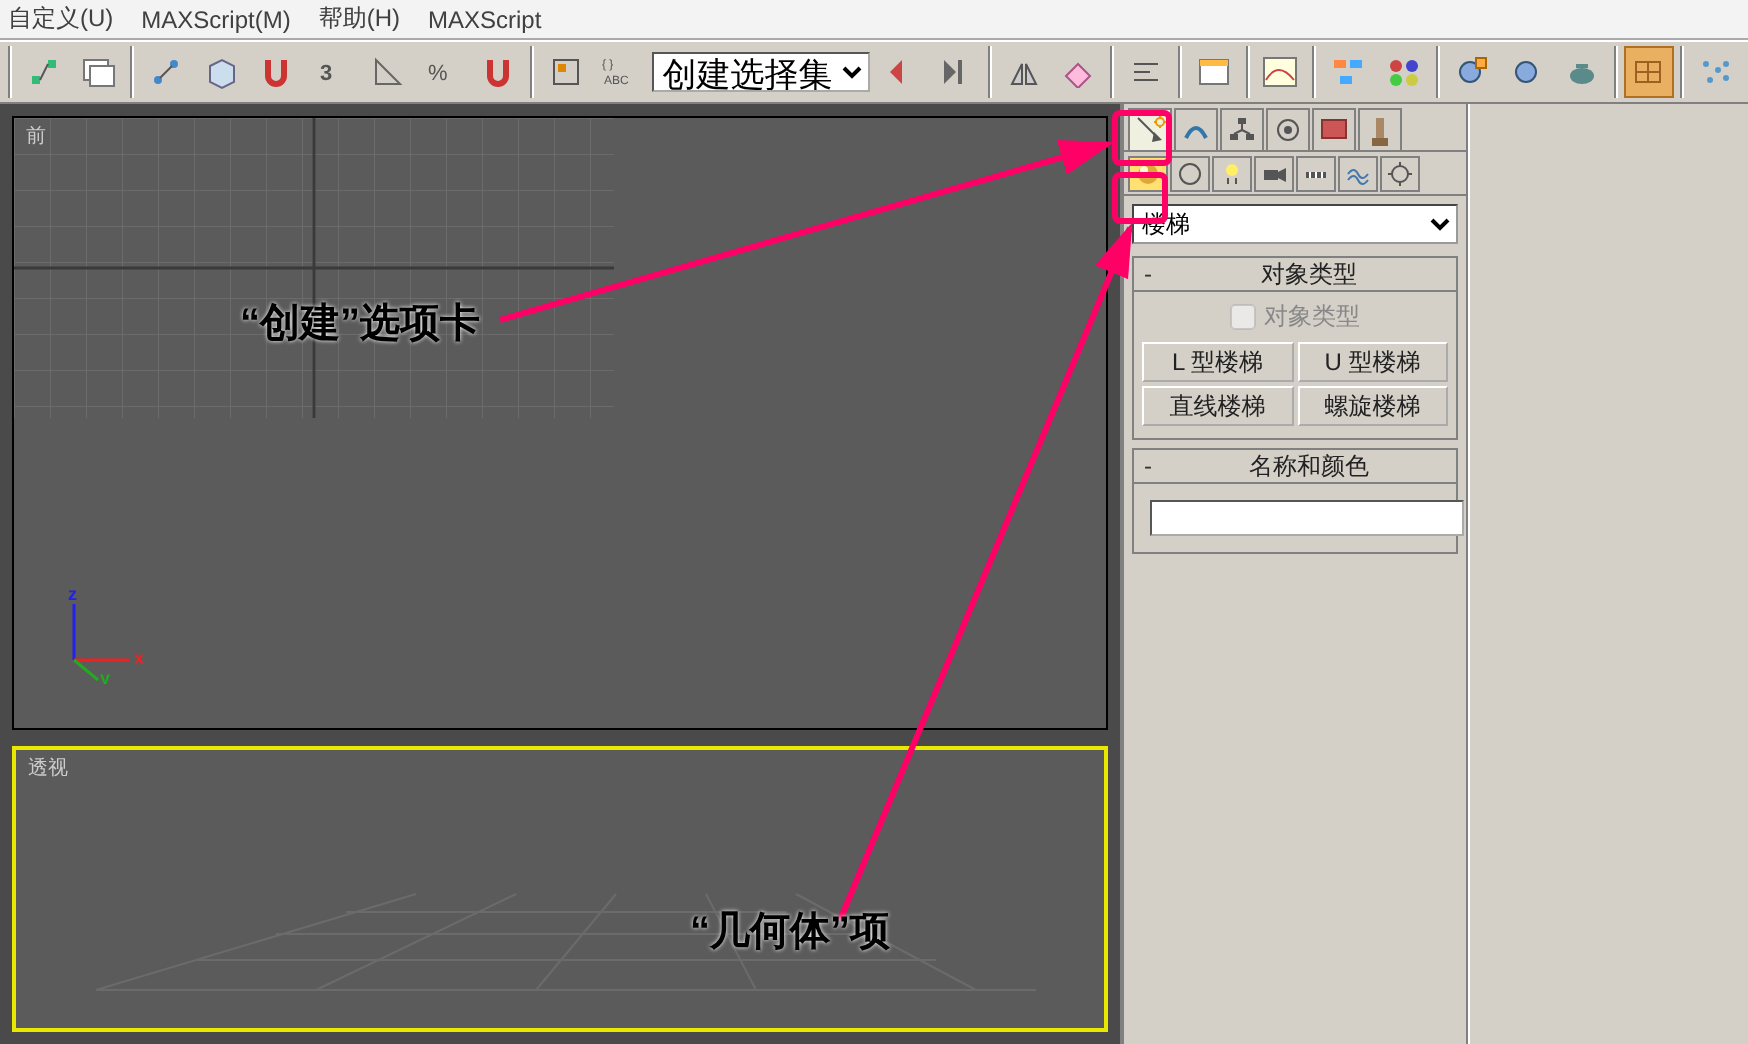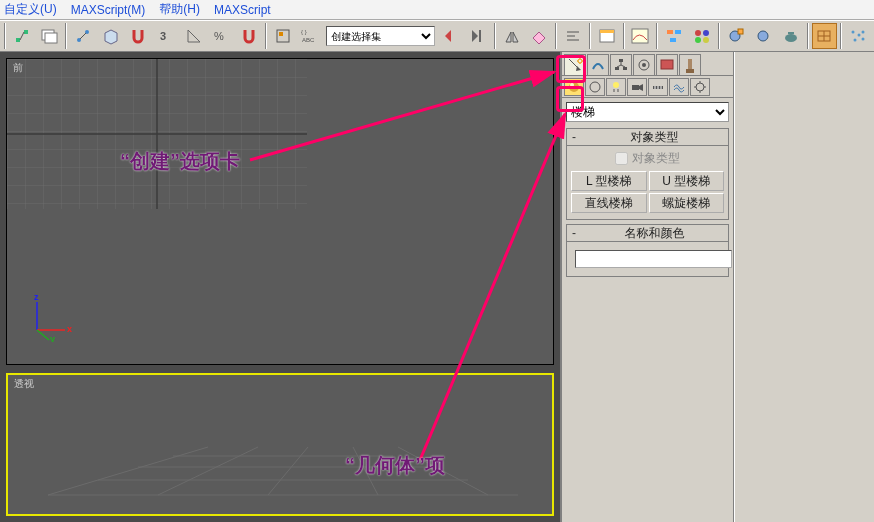--- a/index.html
+++ b/index.html
@@ -1,27 +1,27 @@
 <!DOCTYPE html>
 <html><head>
 <meta charset="utf-8">
 <style>
   * { margin: 0; padding: 0; box-sizing: border-box; font-family: "Microsoft YaHei", SimSun, sans-serif; }
   body { background: #c0c0c0; width: 874px; height: 522px; overflow: hidden; position: relative; }
 
   
-  .menubar { background: #f3f3f3; border-bottom: 1px solid #aaa; height: 20px; display: flex; align-items: center; font-size: 12px; color: #1d4ed8; padding-left: 4px; }
+  .menubar { background: #f3f3f3; border-bottom: 1px solid #aaa; height: 20px; display: flex; align-items: center; font-size: 12px; color: #404040; padding-left: 4px; }
   .menubar span { margin-right: 14px; cursor: default; }
 
   
   .toolbar { background: #d4d0c8; border-top: 1px solid #fff; border-bottom: 1px solid #808080; height: 32px; display: flex; align-items: center; padding: 0 2px; }
   .toolbar .sep { width: 2px; height: 26px; border-left: 1px solid #808080; border-right: 1px solid #fff; margin: 0 2px; }
   .tbtn { width: 26px; height: 26px; border: 1px solid #d4d0c8; display: flex; align-items: center; justify-content: center; margin: 0 1px; background: #d4d0c8; }
   .tbtn svg { display: block; }
-  .selset { width: 110px; height: 20px; font-size: 10px; background: #fff; border: 1px inset #aaa; margin: 0 2px; }
+  .selset { width: 110px; height: 20px; font-size: 17px; background: #fff; border: 1px inset #aaa; margin: 0 2px; }
   .tbtn.orange { background: #e8b060; border-color:#b07020; }
 
   
   .main { display: flex; height: calc(100% - 52px); }
 
   
   .vpcol { flex: 1; display: flex; flex-direction: column; background: #4a4a4a; padding: 6px; gap: 8px; }
   .viewport { position: relative; border: 1px solid #000; background: #5b5b5b; }
   .viewport.front { flex: 2.2; }
   .viewport.persp { flex: 1; border: 2px solid #e8e800; background: #5b5b5b; }
@@ -57,21 +57,21 @@
   .rollout-body { margin: 0 4px; border: 1px solid #808080; border-top:none; padding: 4px; background:#d4d0c8; }
   .chkrow { display:flex; align-items:center; justify-content:center; font-size:12px; color:#888; margin-bottom:4px;}
   .btnrow { display:flex; gap:2px; margin-bottom:2px; }
   .obtn { flex:1; height:20px; font-size:12px; border:1px outset #fff; background:#d4d0c8; display:flex;align-items:center;justify-content:center; color:#222; }
 
   .swatchrow { display:flex; gap:4px; align-items:center; padding:4px;}
   .nameinput { flex:1; height:18px; border:1px inset #aaa; background:#fff; font-size:12px;}
   .swatch { width:26px; height:18px; border:1px inset #aaa; background:#9a97d8; }
 
   
-  .annot { position:absolute; font-size:20px; font-weight:bold; color:#701a75; white-space:nowrap; text-shadow: 0 0 2px #fff; pointer-events:none; }
+  .annot { position:absolute; font-size:20px; font-weight:bold; color:#000000; white-space:nowrap; text-shadow: 0 0 2px #fff; pointer-events:none; }
   svg.arrow { position:absolute; top:0; left:0; pointer-events:none; }
 </style>
 </head>
 <body>
 
 <div class="menubar">
   <span>自定义(U)</span>
   <span>MAXScript(M)</span>
   <span>帮助(H)</span>
   <span>MAXScript</span>

